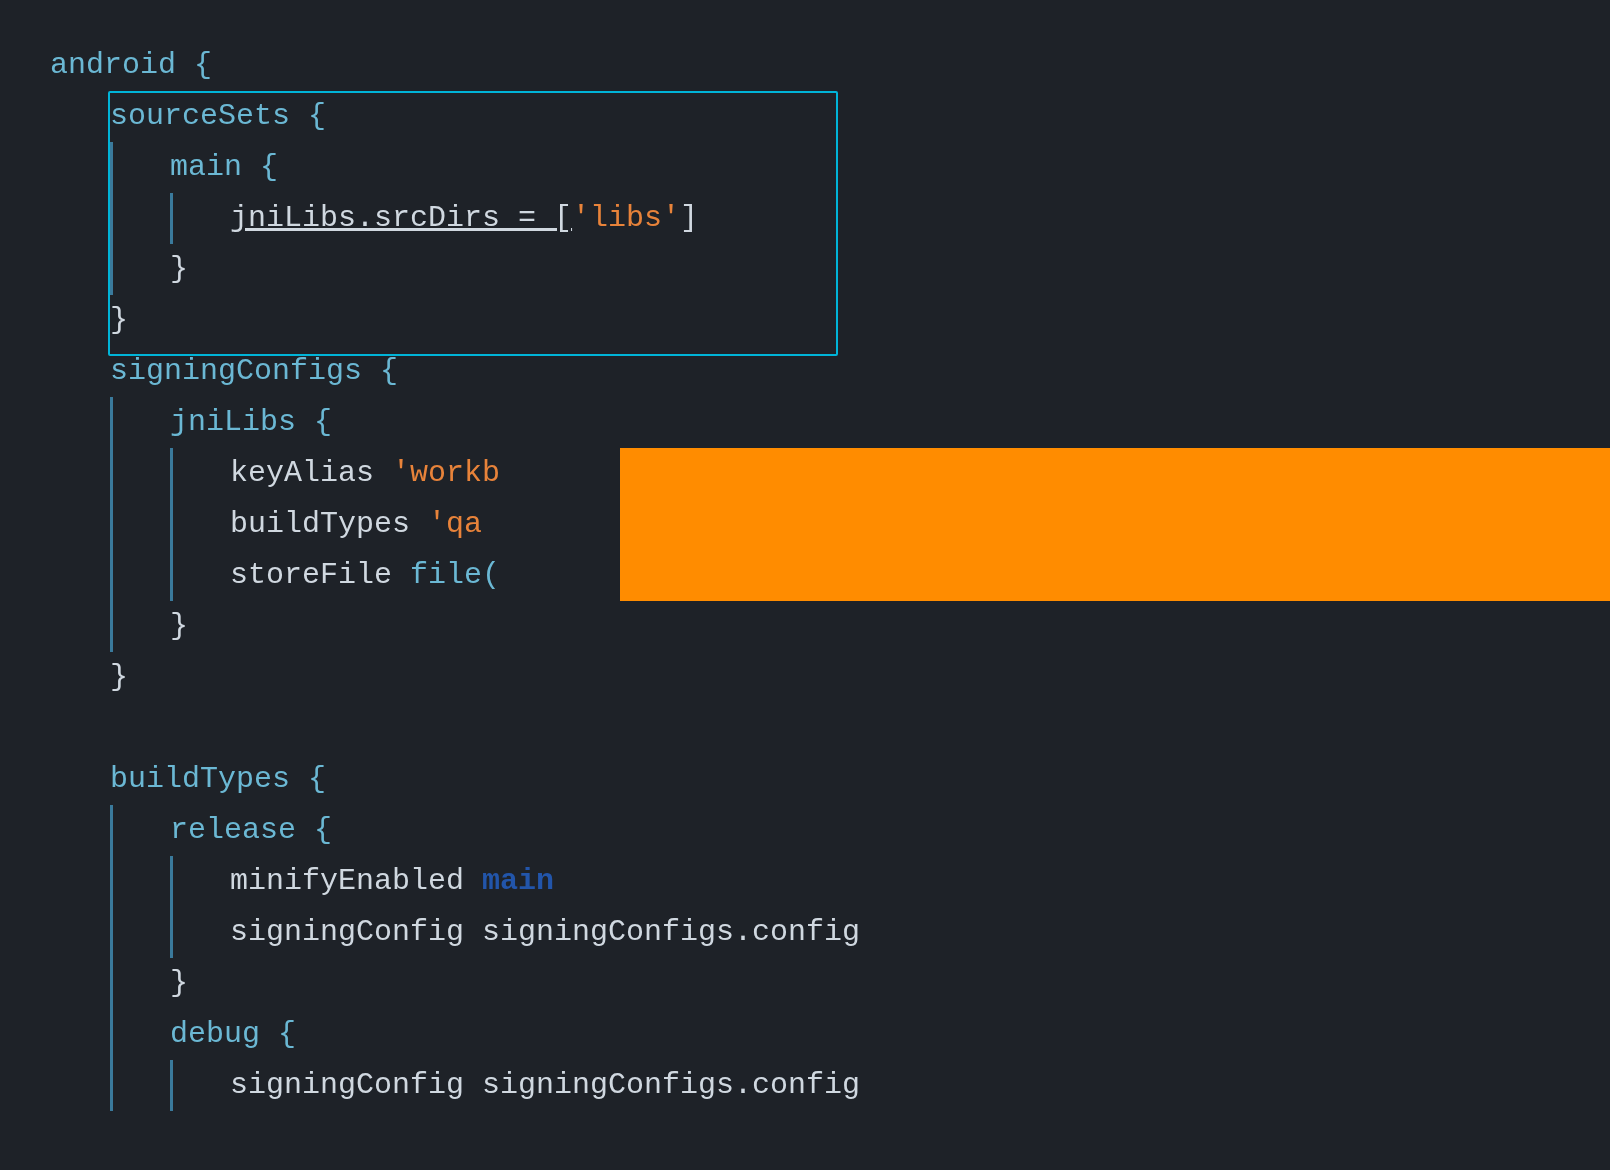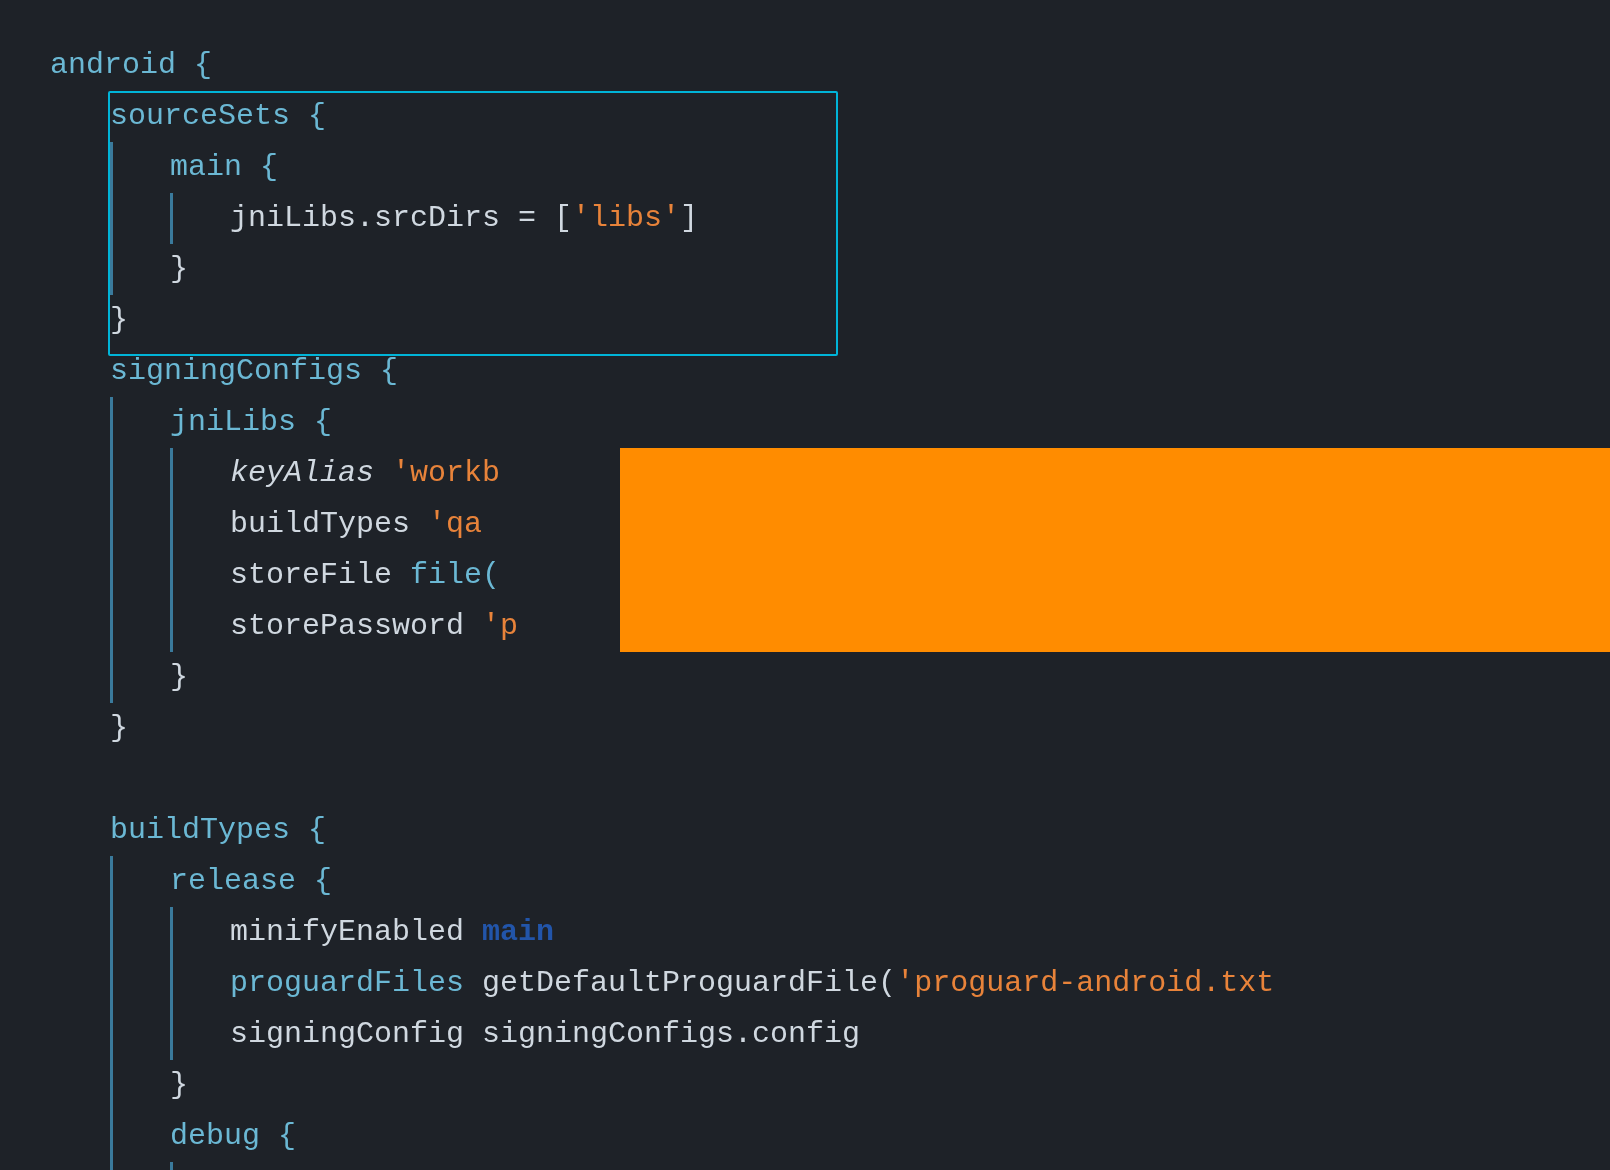--- a/index.html
+++ b/index.html
@@ -83,21 +83,21 @@
       
       <div class="line">
         <div style="position:absolute; left:60px; top:0; bottom:0; width:3px; background:#3a7a9c;"></div>
         <span style="padding-left: 120px;" class="c-blue-light">main {</span>
       </div>
 
       
       <div class="line">
         <div style="position:absolute; left:60px; top:0; bottom:0; width:3px; background:#3a7a9c;"></div>
         <div style="position:absolute; left:120px; top:0; bottom:0; width:3px; background:#3a7a9c;"></div>
-        <span style="padding-left: 180px;" class="c-white">jniLibs.srcDirs = [</span><span class="c-orange">'libs'</span><span class="c-white">]</span>
+        <span style="padding-left: 180px; text-decoration: underline;" class="c-white">jniLibs.srcDirs = [</span><span class="c-orange">'libs'</span><span class="c-white">]</span>
       </div>
 
       
       <div class="line">
         <div style="position:absolute; left:60px; top:0; bottom:0; width:3px; background:#3a7a9c;"></div>
         <span style="padding-left: 120px;" class="c-white">}</span>
       </div>
 
       
       <div class="line">
@@ -113,21 +113,21 @@
     
     <div class="line">
       <div style="position:absolute; left:60px; top:0; bottom:0; width:3px; background:#3a7a9c;"></div>
       <span style="padding-left: 120px;" class="c-blue-light">jniLibs {</span>
     </div>
 
     
     <div class="line" style="position:relative;">
       <div style="position:absolute; left:60px; top:0; bottom:0; width:3px; background:#3a7a9c;"></div>
       <div style="position:absolute; left:120px; top:0; bottom:0; width:3px; background:#3a7a9c;"></div>
-      <span style="padding-left: 180px; font-style: italic;" class="c-white">keyAlias </span><span class="c-orange">'workb</span>
+      <span style="padding-left: 180px;" class="c-white">keyAlias </span><span class="c-orange">'workb</span>
       
       <div class="orange-overlay" style="left: 570px; top: 0; right: -50px; bottom: 0;"></div>
     </div>
 
     
     <div class="line" style="position:relative;">
       <div style="position:absolute; left:60px; top:0; bottom:0; width:3px; background:#3a7a9c;"></div>
       <div style="position:absolute; left:120px; top:0; bottom:0; width:3px; background:#3a7a9c;"></div>
       <span style="padding-left: 180px;" class="c-white">buildTypes </span><span class="c-orange">'qa</span>
       <div class="orange-overlay" style="left: 570px; top: 0; right: -50px; bottom: 0;"></div>
@@ -135,26 +135,20 @@
 
     
     <div class="line" style="position:relative;">
       <div style="position:absolute; left:60px; top:0; bottom:0; width:3px; background:#3a7a9c;"></div>
       <div style="position:absolute; left:120px; top:0; bottom:0; width:3px; background:#3a7a9c;"></div>
       <span style="padding-left: 180px;" class="c-white">storeFile </span><span class="c-blue-light">file(</span>
       <div class="orange-overlay" style="left: 570px; top: 0; right: -50px; bottom: 0;"></div>
     </div>
 
     
-    <div class="line" style="position:relative;">
-      <div style="position:absolute; left:60px; top:0; bottom:0; width:3px; background:#3a7a9c;"></div>
-      <div style="position:absolute; left:120px; top:0; bottom:0; width:3px; background:#3a7a9c;"></div>
-      <span style="padding-left: 180px;" class="c-white">storePassword </span><span class="c-orange">'p</span>
-      <div class="orange-overlay" style="left: 570px; top: 0; right: -50px; bottom: 0;"></div>
-    </div>
 
     
     <div class="line">
       <div style="position:absolute; left:60px; top:0; bottom:0; width:3px; background:#3a7a9c;"></div>
       <span style="padding-left: 120px;" class="c-white">}</span>
     </div>
 
     
     <div class="line">
       <span style="padding-left: 60px;" class="c-white">}</span>
@@ -176,25 +170,20 @@
     </div>
 
     
     <div class="line">
       <div style="position:absolute; left:60px; top:0; bottom:0; width:3px; background:#3a7a9c;"></div>
       <div style="position:absolute; left:120px; top:0; bottom:0; width:3px; background:#3a7a9c;"></div>
       <span style="padding-left: 180px;" class="c-white">minifyEnabled </span><span class="c-false">main</span>
     </div>
 
     
-    <div class="line">
-      <div style="position:absolute; left:60px; top:0; bottom:0; width:3px; background:#3a7a9c;"></div>
-      <div style="position:absolute; left:120px; top:0; bottom:0; width:3px; background:#3a7a9c;"></div>
-      <span style="padding-left: 180px;" class="c-blue-light">proguardFiles </span><span class="c-white">getDefaultProguardFile(</span><span class="c-orange">'proguard-android.txt</span>
-    </div>
 
     
     <div class="line">
       <div style="position:absolute; left:60px; top:0; bottom:0; width:3px; background:#3a7a9c;"></div>
       <div style="position:absolute; left:120px; top:0; bottom:0; width:3px; background:#3a7a9c;"></div>
       <span style="padding-left: 180px;" class="c-white">signingConfig signingConfigs.config</span>
     </div>
 
     
     <div class="line">

